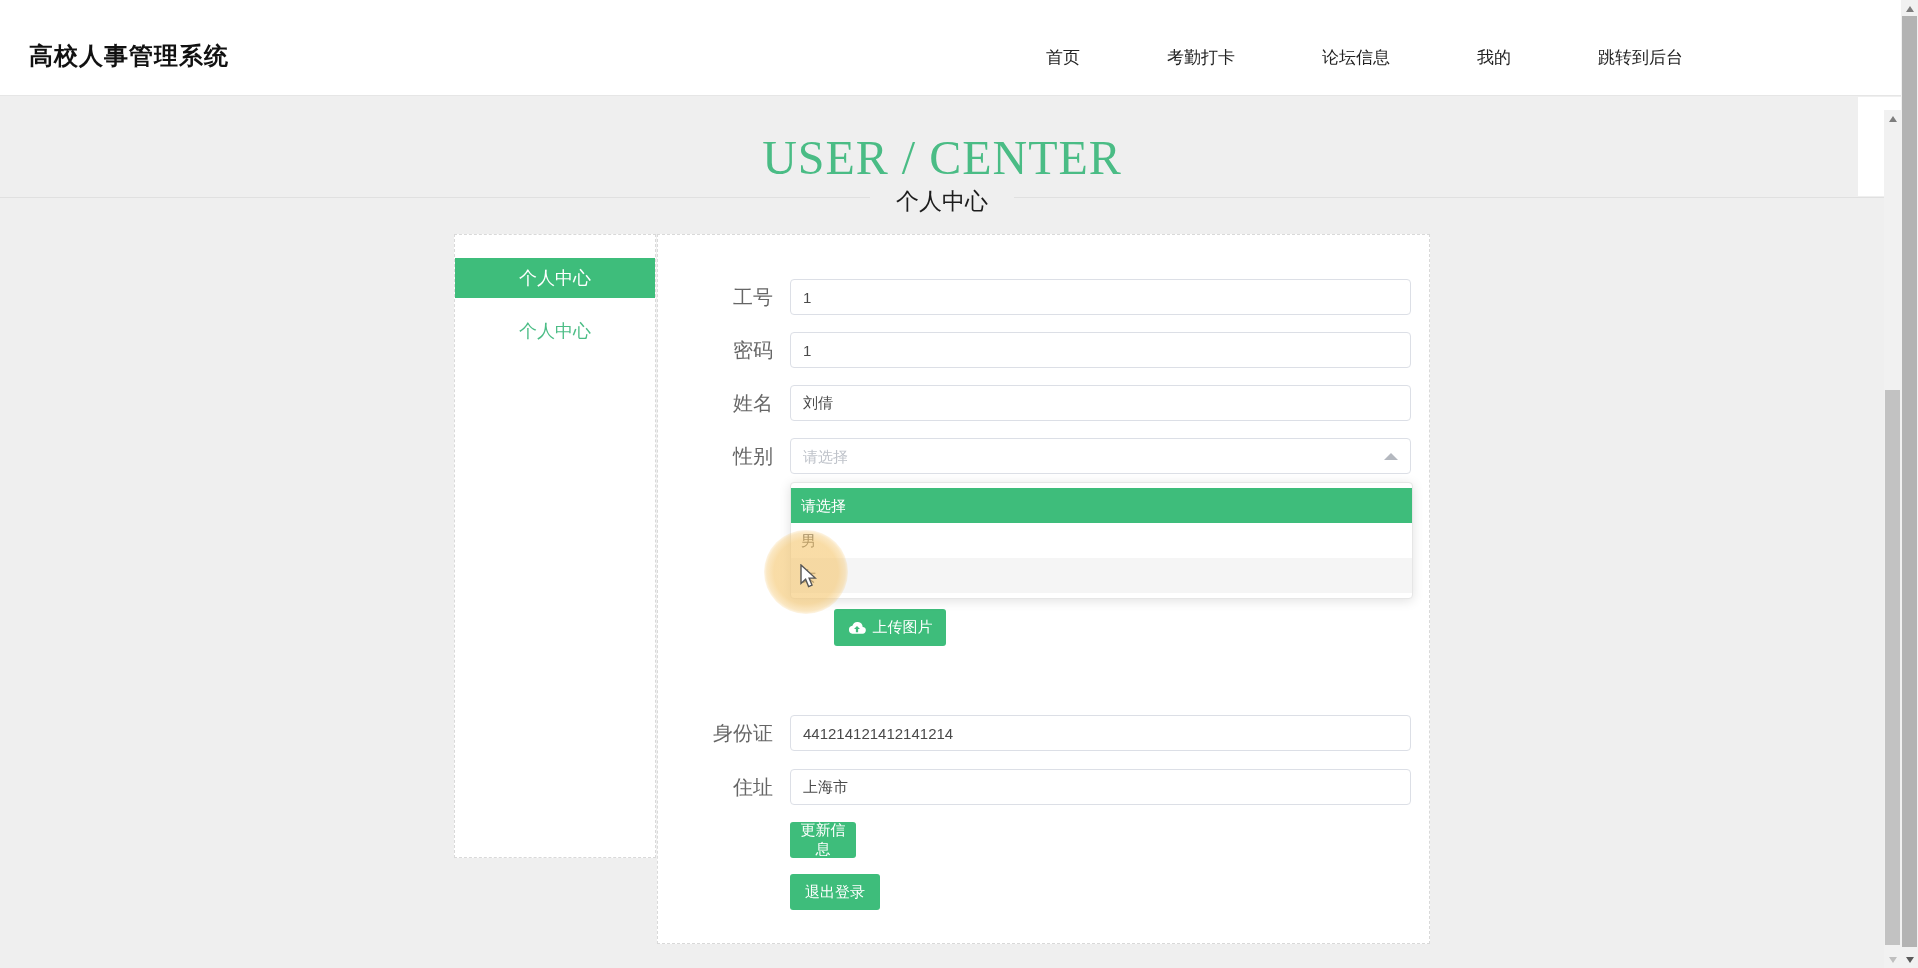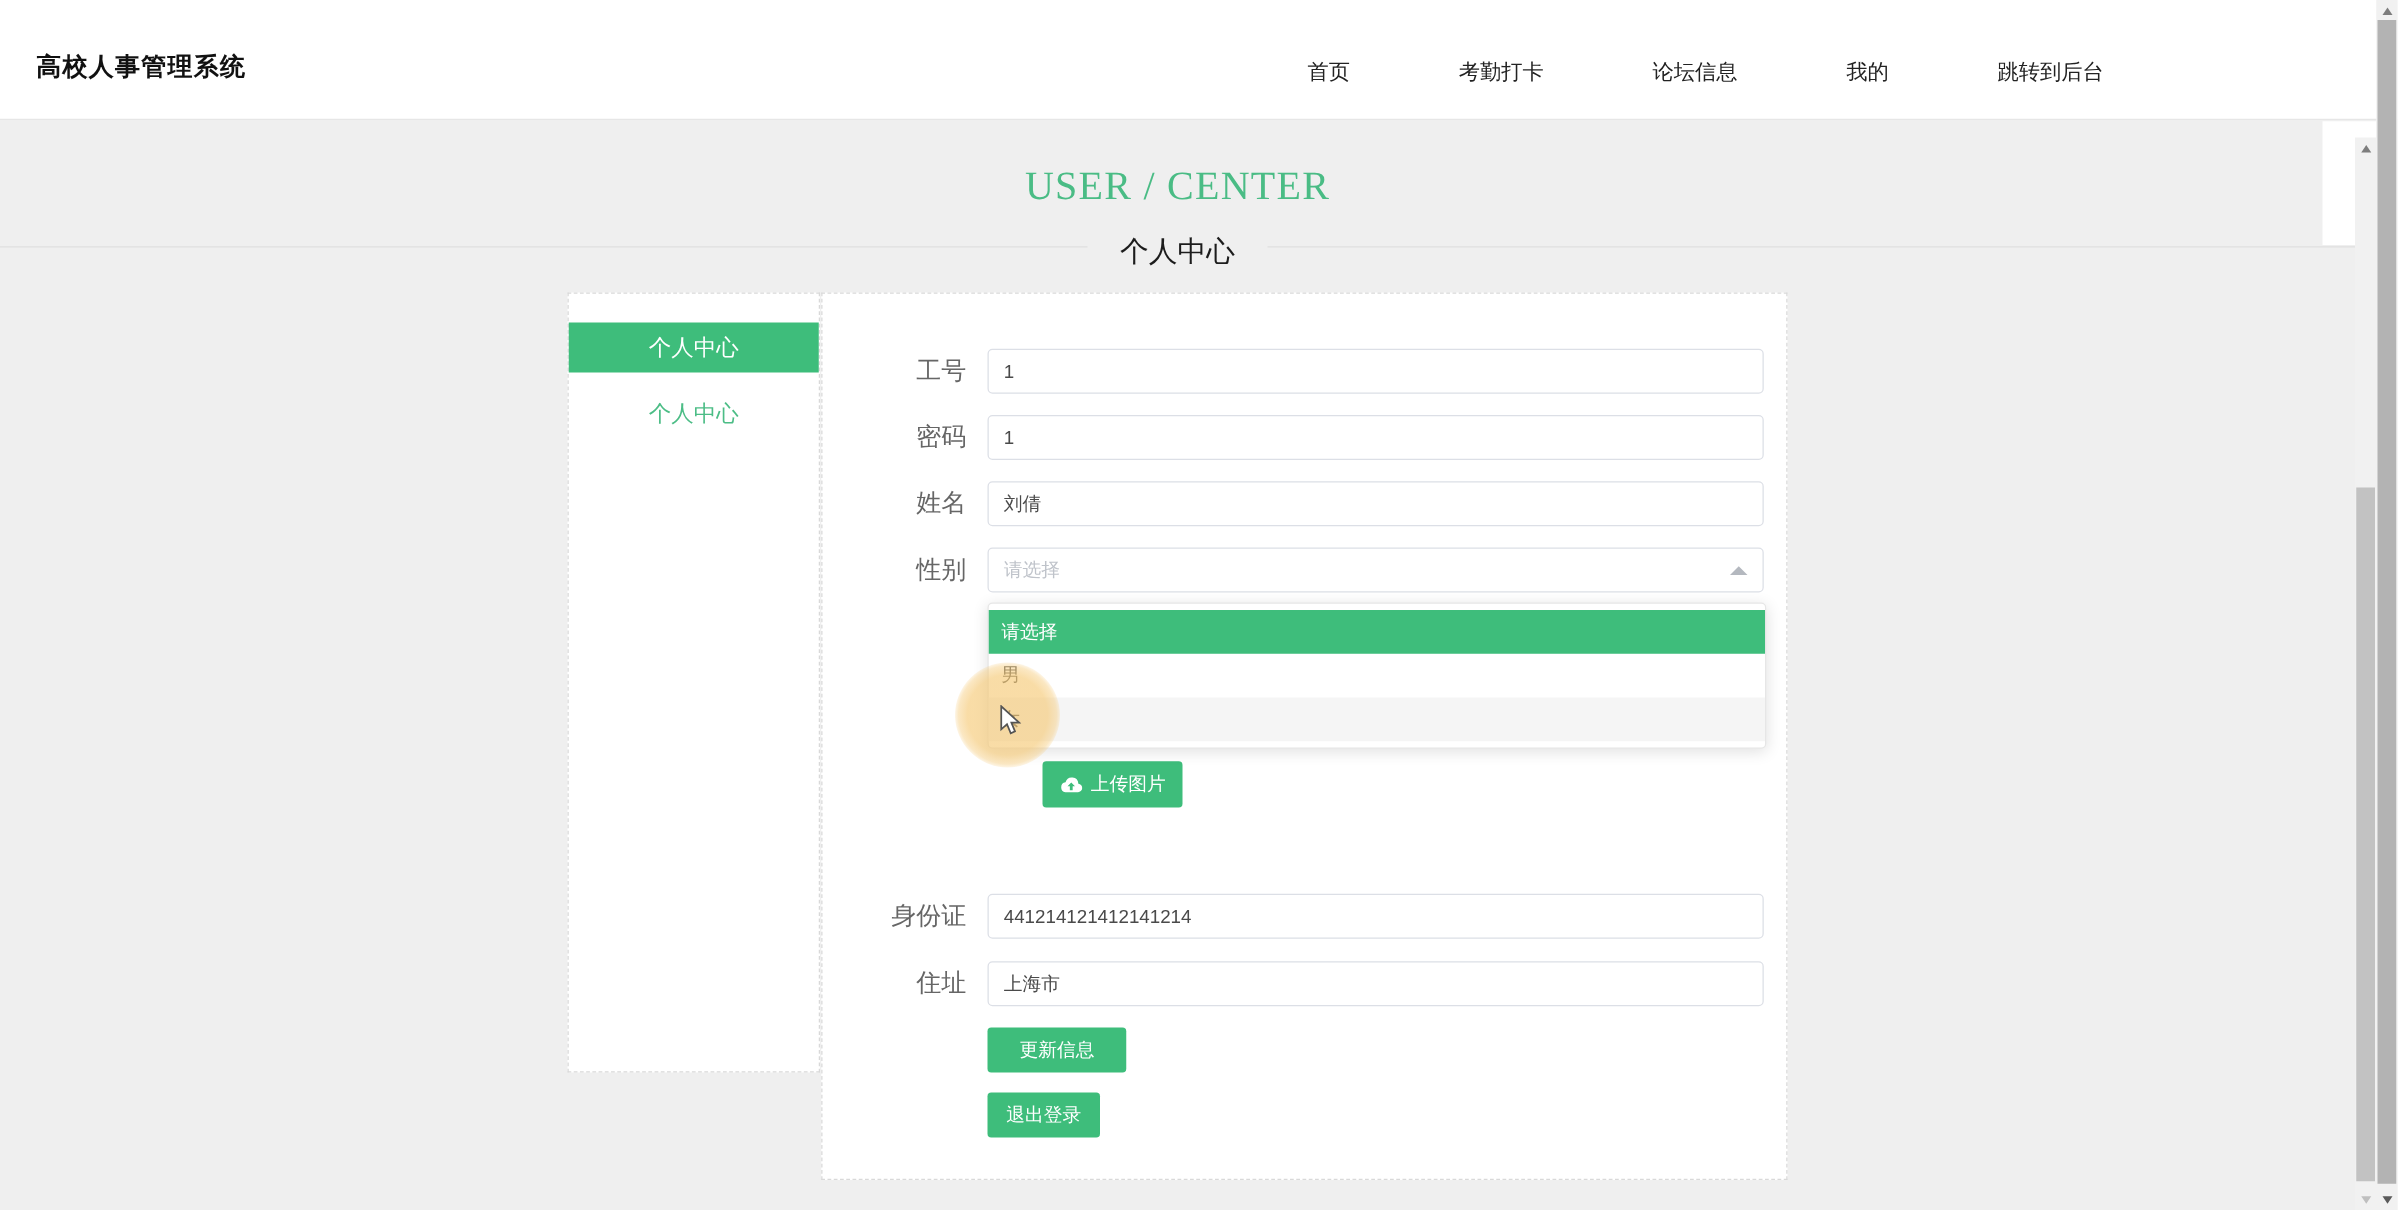--- a/index.html
+++ b/index.html
@@ -1,28 +1,28 @@
 <!DOCTYPE html>
 <html><head>
 <meta charset="utf-8">
 <style>
   html,body{margin:0;padding:0;}
   body{font-family:"Liberation Sans","DejaVu Sans",sans-serif;}
   .stage{position:relative;width:1918px;height:968px;background:#efefef;overflow:hidden;}
 
   
   .topbar{position:absolute;left:0;top:0;width:1918px;height:96px;background:#ffffff;border-bottom:1px solid #e6e6e6;box-sizing:border-box;}
-  .logo{position:absolute;left:29px;top:40px;font-size:20px;font-weight:bold;color:#111;letter-spacing:1px;}
+  .logo{position:absolute;left:29px;top:40px;font-size:24px;font-weight:bold;color:#111;letter-spacing:1px;}
   .nav{position:absolute;left:1046px;top:46px;display:flex;gap:87px;}
   .nav a{font-size:17px;color:#222;text-decoration:none;cursor:pointer;white-space:nowrap;}
 
   
   .white-sliver{position:absolute;left:1858px;top:97px;width:43px;height:99px;background:#fff;}
   .banner-title{position:absolute;left:0;top:130px;width:1884px;text-align:center;
-    font-family:"Liberation Serif","DejaVu Serif",serif;font-size:32px;color:#4abc85;letter-spacing:1px;}
+    font-family:"Liberation Serif","DejaVu Serif",serif;font-size:48px;color:#4abc85;letter-spacing:1px;}
   .divider{position:absolute;left:0;top:197px;width:1884px;border-top:1px solid #e0e0e0;}
   .subtitle-wrap{position:absolute;left:0;top:186px;width:1884px;text-align:center;z-index:2;}
   .subtitle-wrap span{display:inline-block;background:#efefef;padding:0 26px;font-size:23px;color:#1c1c1c;line-height:30px;}
 
   
   .sidebar{position:absolute;left:454px;top:234px;width:202px;height:624px;background:#fff;border:1px dashed #d9d9d9;box-sizing:border-box;}
   .side-item{width:100%;text-align:center;font-size:18px;cursor:pointer;}
   .side-item.active{margin-top:23px;height:40px;line-height:40px;background:#3ebd7b;color:#fff;}
   .side-item.plain{margin-top:18px;height:30px;line-height:30px;color:#4cbd86;}
 
@@ -43,21 +43,21 @@
   .dropdown{position:absolute;left:132px;top:247px;width:623px;background:#fff;border:1px solid #e6e6e6;border-radius:4px;
     box-shadow:0 2px 12px rgba(0,0,0,.12);padding:5px 0;z-index:40;box-sizing:border-box;}
   .opt{height:35px;line-height:35px;padding-left:10px;font-size:15px;color:#5a5a5a;cursor:pointer;}
   .opt.selected{background:#3ebd7b;color:#fff;}
   .opt.hovered{background:#f5f5f5;}
 
   
   .btn{position:absolute;left:132px;border:none;border-radius:3px;background:#3ebd7b;color:#fff;font-size:15px;cursor:pointer;
     display:flex;align-items:center;justify-content:center;gap:7px;font-family:"Liberation Sans","DejaVu Sans",sans-serif;}
   .btn-upload{top:374px;width:112px;height:37px;margin-left:44px;}
-  .btn-update{top:587px;width:111px;height:36px;}
+  .btn-update{top:587px;width:66px;height:36px;}
   .btn-logout{top:639px;width:90px;height:36px;}
 
   
   .cursor-glow{position:absolute;left:764px;top:530px;width:84px;height:84px;border-radius:50%;z-index:50;pointer-events:none;
     background:radial-gradient(circle, rgba(245,199,112,0.62) 0 54%, rgba(245,199,112,0.42) 66%, rgba(245,199,112,0) 74%);}
   .cursor{position:absolute;left:799px;top:564px;z-index:55;}
 
   
   .sb{position:absolute;width:17px;background:#f1f1f1;z-index:60;}
   .sb-inner{left:1884px;top:110px;height:858px;}

